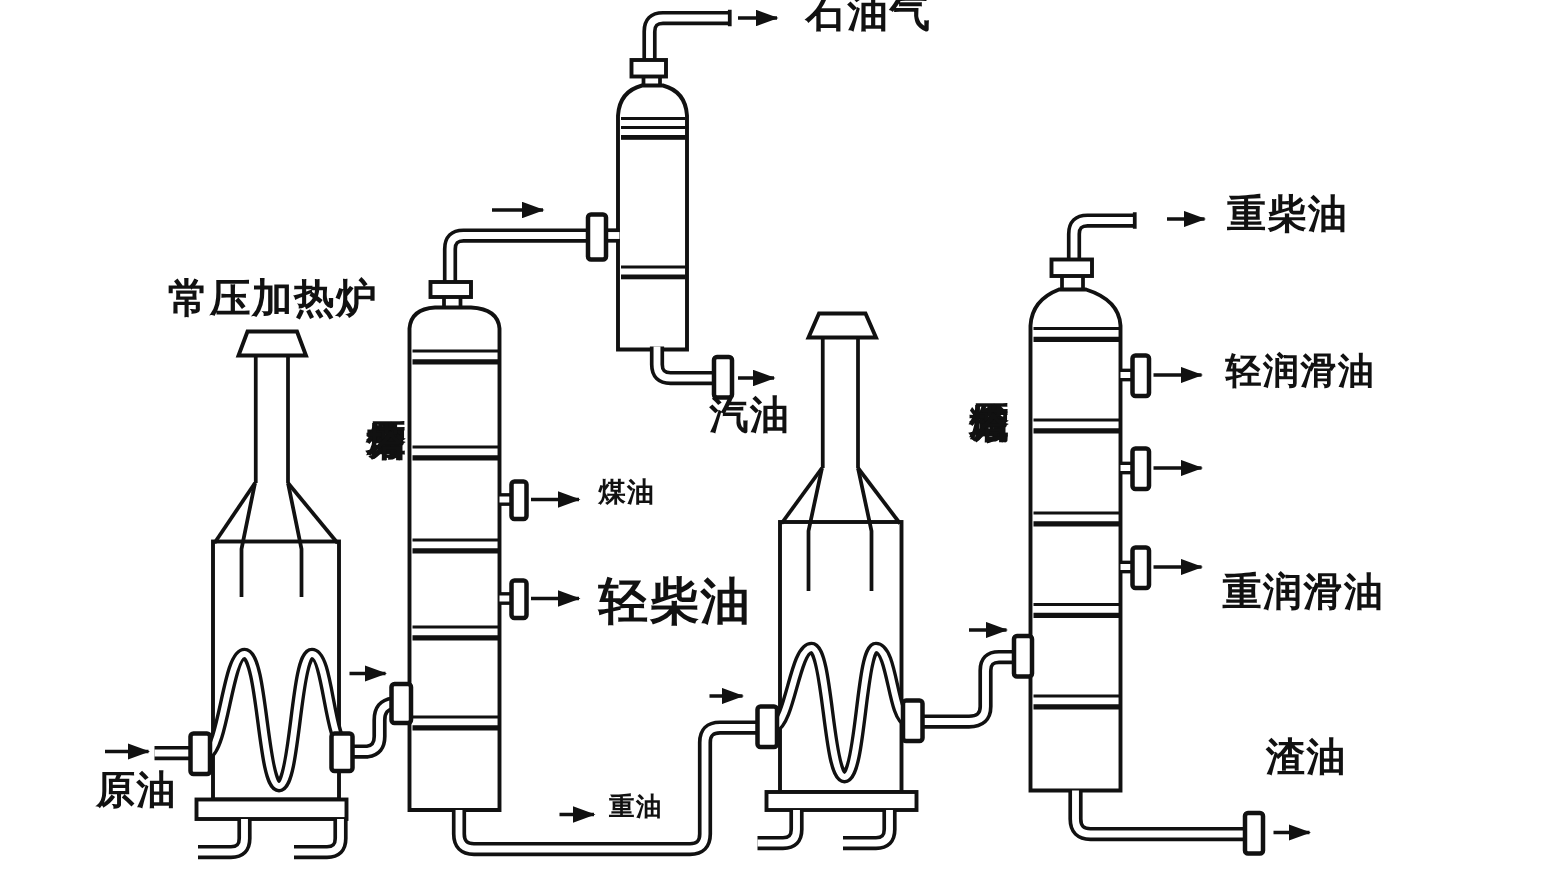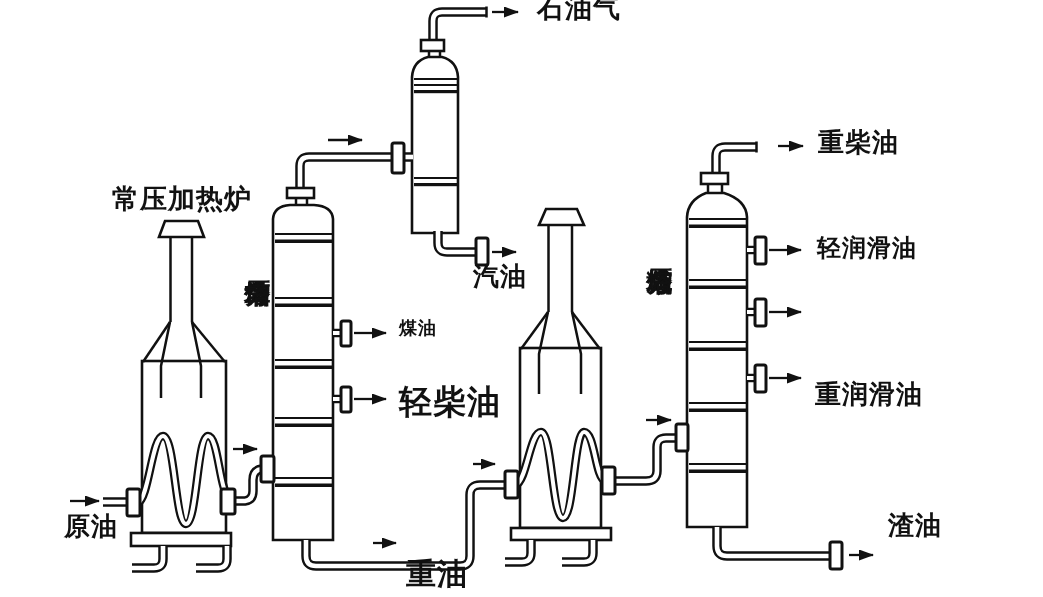--- a/index.html
+++ b/index.html
@@ -239,15 +239,15 @@
 <div class="lbl vlabel" style="left:646px;top:248px;font-size:26px;">减压分馏塔</div>
 
 <div class="lbl" style="left:64px;top:514px;font-size:26px;">原油</div>
 <div class="lbl" style="left:537px;top:-5px;font-size:27px;">石油气</div>
 <div class="lbl" style="left:473px;top:264px;font-size:26px;">汽油</div>
 <div class="lbl" style="left:399px;top:319px;font-size:18px;">煤油</div>
 <div class="lbl" style="left:399px;top:386px;font-size:33px;">轻柴油</div>
 <div class="lbl" style="left:818px;top:131px;font-size:26px;font-family:Liberation Mono, monospace;">重柴油</div>
 <div class="lbl" style="left:817px;top:236px;font-size:24px;">轻润滑油</div>
 <div class="lbl" style="left:815px;top:365px;font-size:26px;margin-top:17px;">重润滑油</div>
-<div class="lbl" style="left:406px;top:559px;font-size:30px;">重油</div>
-<div class="lbl" style="left:844px;top:513px;font-size:26px;margin-left:44px;">渣油</div>
+<div class="lbl" style="left:406px;top:529px;font-size:17px;">重油</div>
+<div class="lbl" style="left:844px;top:492px;font-size:26px;">渣油</div>
 </div>
 
 </body></html>

